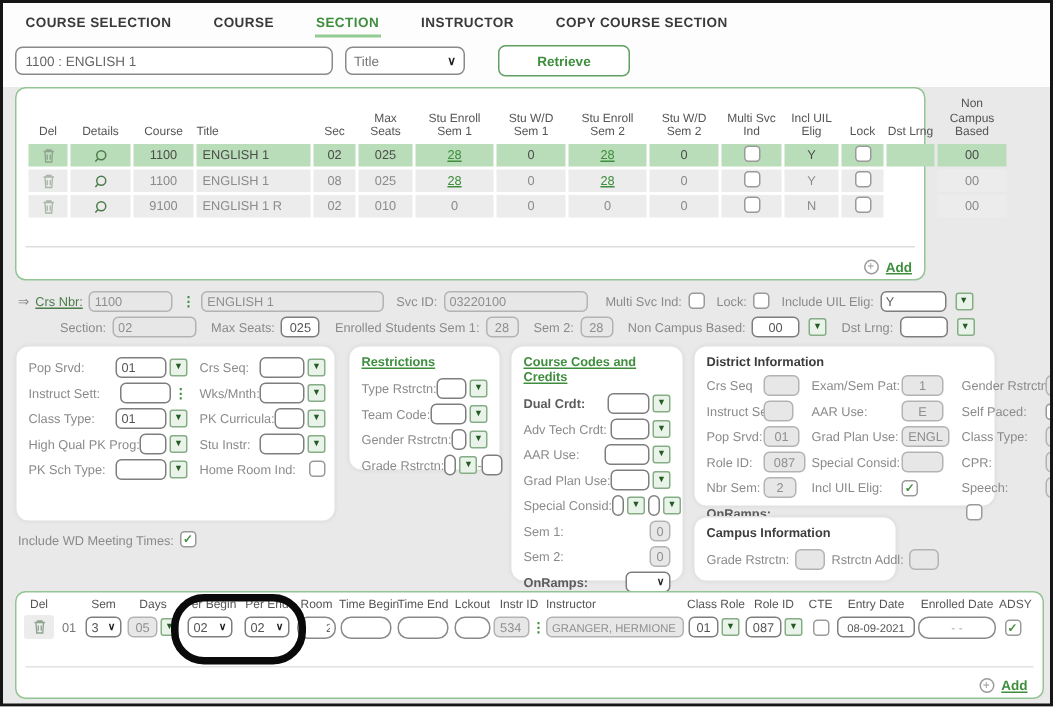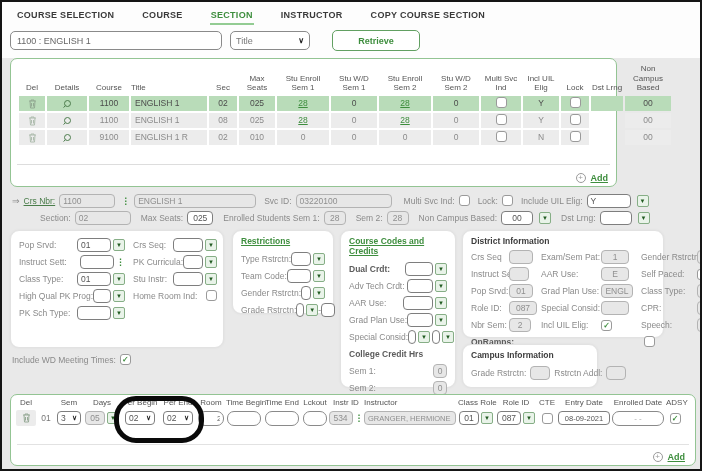--- a/index.html
+++ b/index.html
@@ -330,20 +330,25 @@
               <span class="dbtn">▼</span>
             </div>
         </div>
         <div class="colB">
           <div class="prow">
               <span class="lbl">Crs Seq:</span>
               <span class="ssel" style="width:30px"></span>
               <span class="dbtn">▼</span>
             </div>
           <div class="prow">
+              <span class="lbl">Wks/Mnth:</span>
+              <span class="ssel" style="width:30px"></span>
+              <span class="dbtn">▼</span>
+            </div>
+          <div class="prow">
               <span class="lbl">PK Curricula:</span>
               <span class="ssel" style="width:30px"></span>
               <span class="dbtn">▼</span>
             </div>
           <div class="prow">
               <span class="lbl">Stu Instr:</span>
               <span class="ssel" style="width:30px"></span>
               <span class="dbtn">▼</span>
             </div>
           <div class="prow">
@@ -401,23 +406,20 @@
           <span class="lbl">Grad Plan Use:</span>
           <span class="ssel" style="width:28px"></span>
           <span class="dbtn">▼</span>
         </div>
       <div class="prow">
           <span class="lbl">Special Consid:</span>
           <span class="ssel" style="width:16px"></span>
           <span class="dbtn">▼</span>
           <span class="ssel" style="width:14px;margin-left:2px"></span>
           <span class="dbtn">▼</span>
-        </div>
-      <div class="prow">
-          <span class="lbl dk">College Credit Hrs</span>
         </div>
       <div class="prow" style="justify-content:flex-start;gap:3px">
           <span class="lbl">Sem 1:</span>
           <input class="din ctr" style="width: 14px;" value="0">
         </div>
       <div class="prow" style="justify-content:flex-start;gap:3px">
           <span class="lbl">Sem 2:</span>
           <input class="din ctr" style="width: 14px;" value="0">
         </div>
       <div class="prow" style="justify-content:flex-start;gap:4px">

